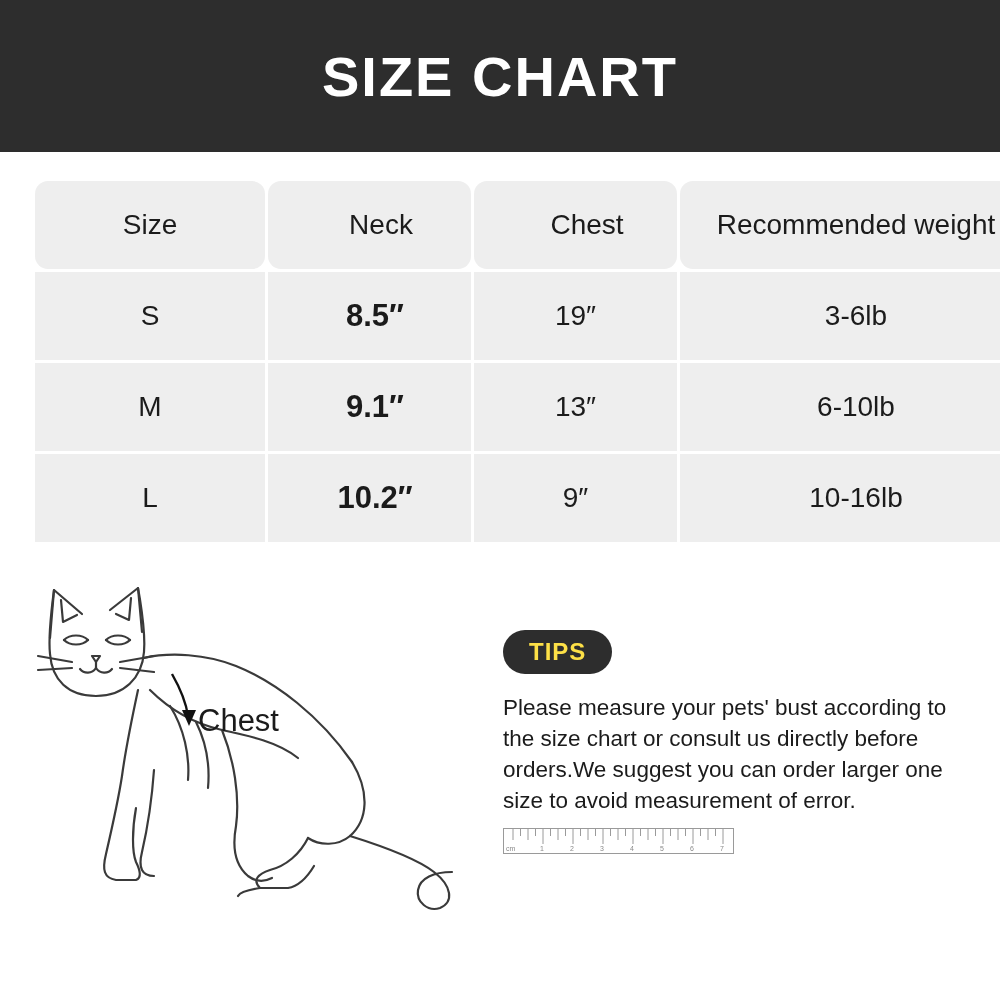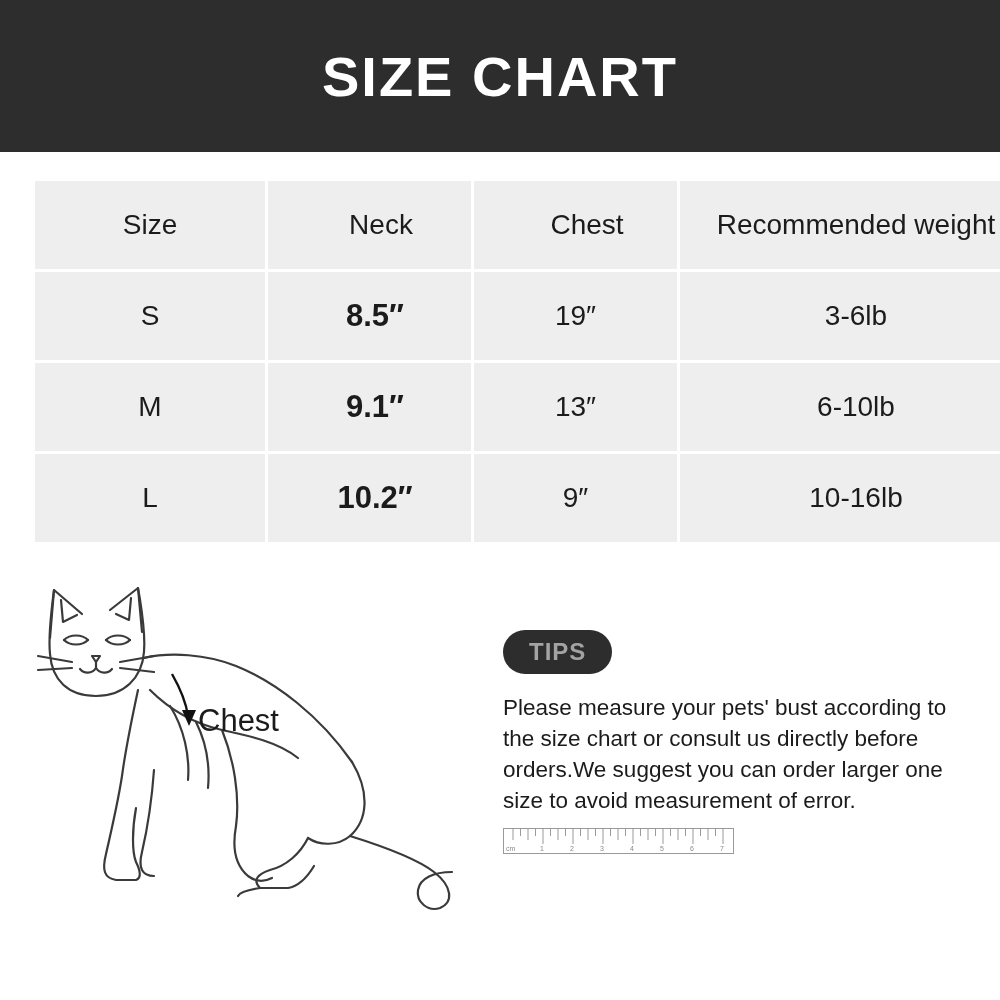--- a/index.html
+++ b/index.html
@@ -64,20 +64,21 @@
     font-weight: 400;
   }
   .col-size { width: 228px; }
   .col-neck { width: 178px; }
   .col-chest { width: 178px; }
   .col-weight { width: 350px; }
 
   thead td {
     font-size: 27px;
     color: #1b1b1b;
+    border-radius: 13px;
   }
   tbody td {
     font-size: 31px;
   }
   tbody td.neck-val {
     font-weight: bold;
     font-size: 31px;
     padding-left: 12px;
   }
   
@@ -112,21 +113,21 @@
 
   .tips-area {
     position: absolute;
     left: 503px;
     top: 85px;
     width: 480px;
   }
   .tips-badge {
     display: inline-block;
     background: #2d2d2d;
-    color: #a3a3a3;
+    color: #fde047;
     border-radius: 22px;
     padding: 8px 26px;
     font-size: 24px;
     font-weight: bold;
     letter-spacing: 1px;
   }
   .tips-text {
     margin-top: 18px;
     font-size: 22.5px;
     line-height: 1.38;

